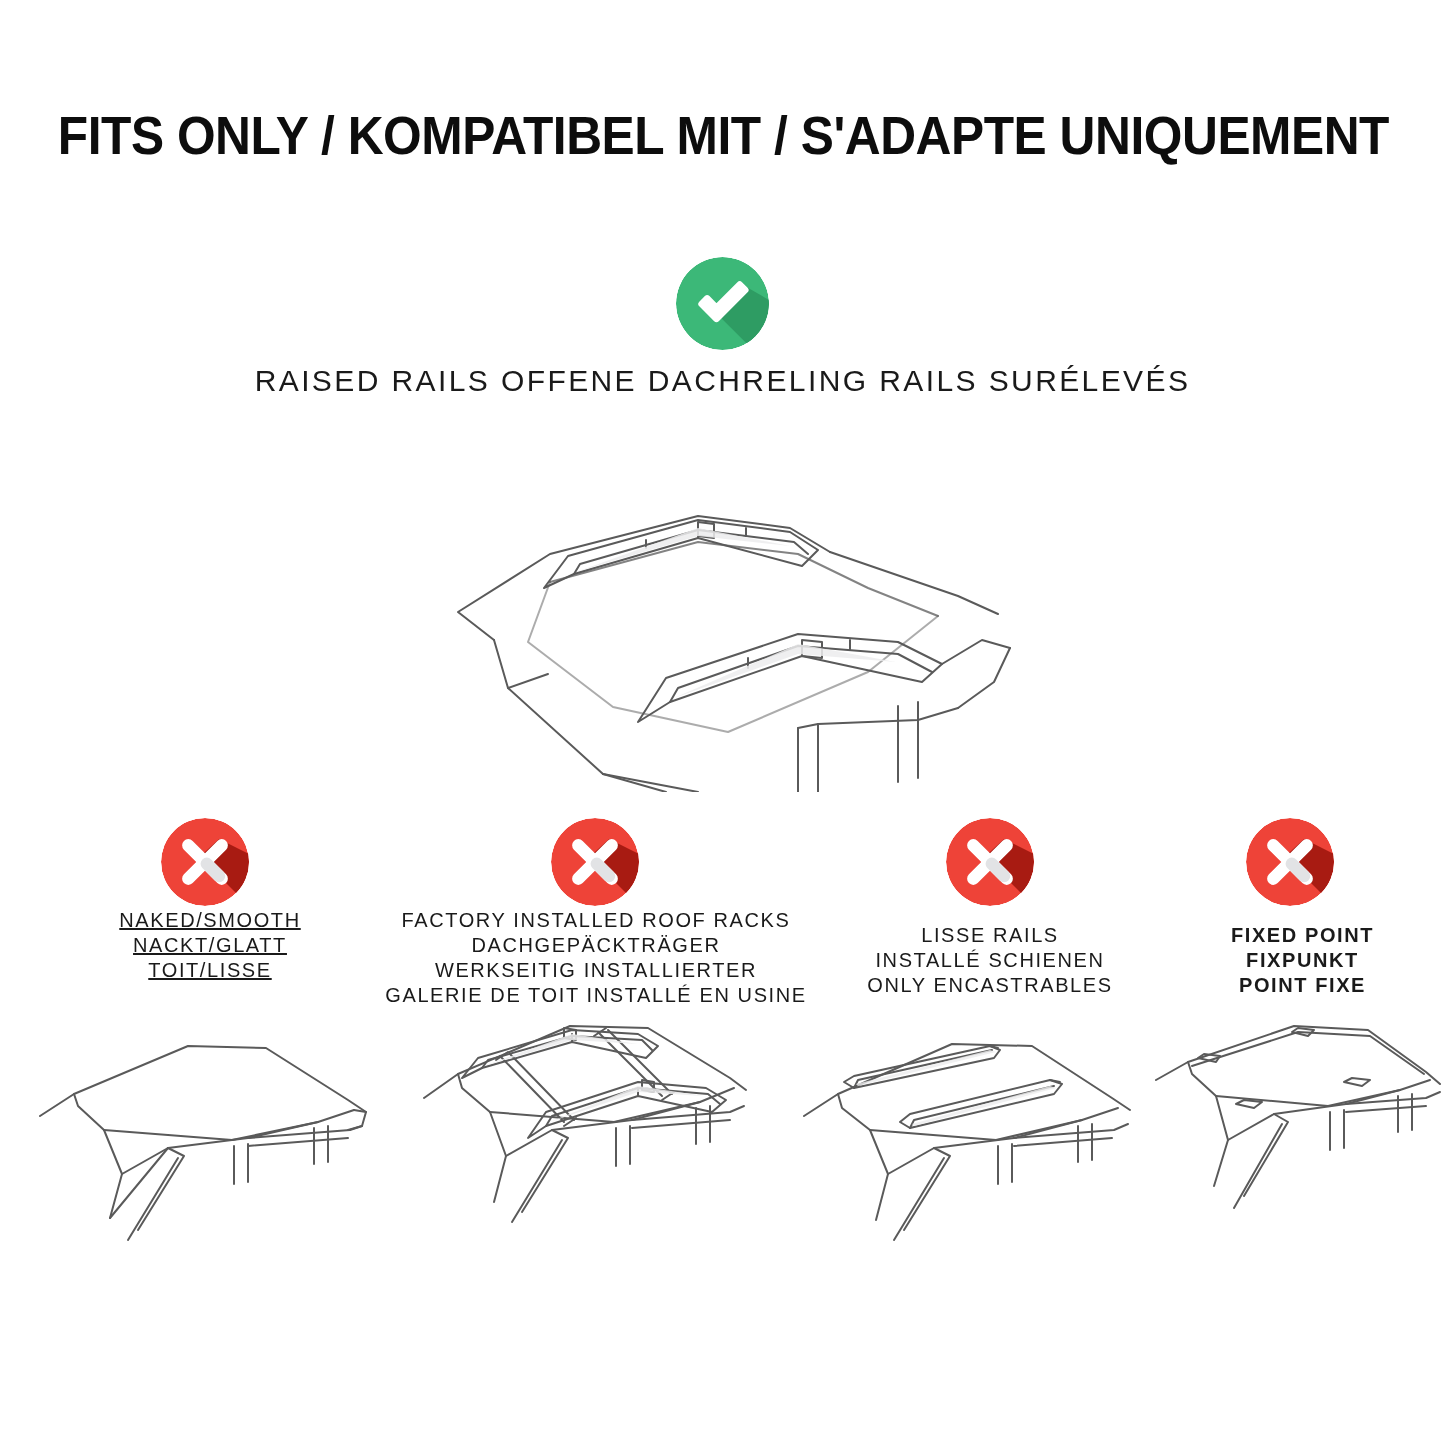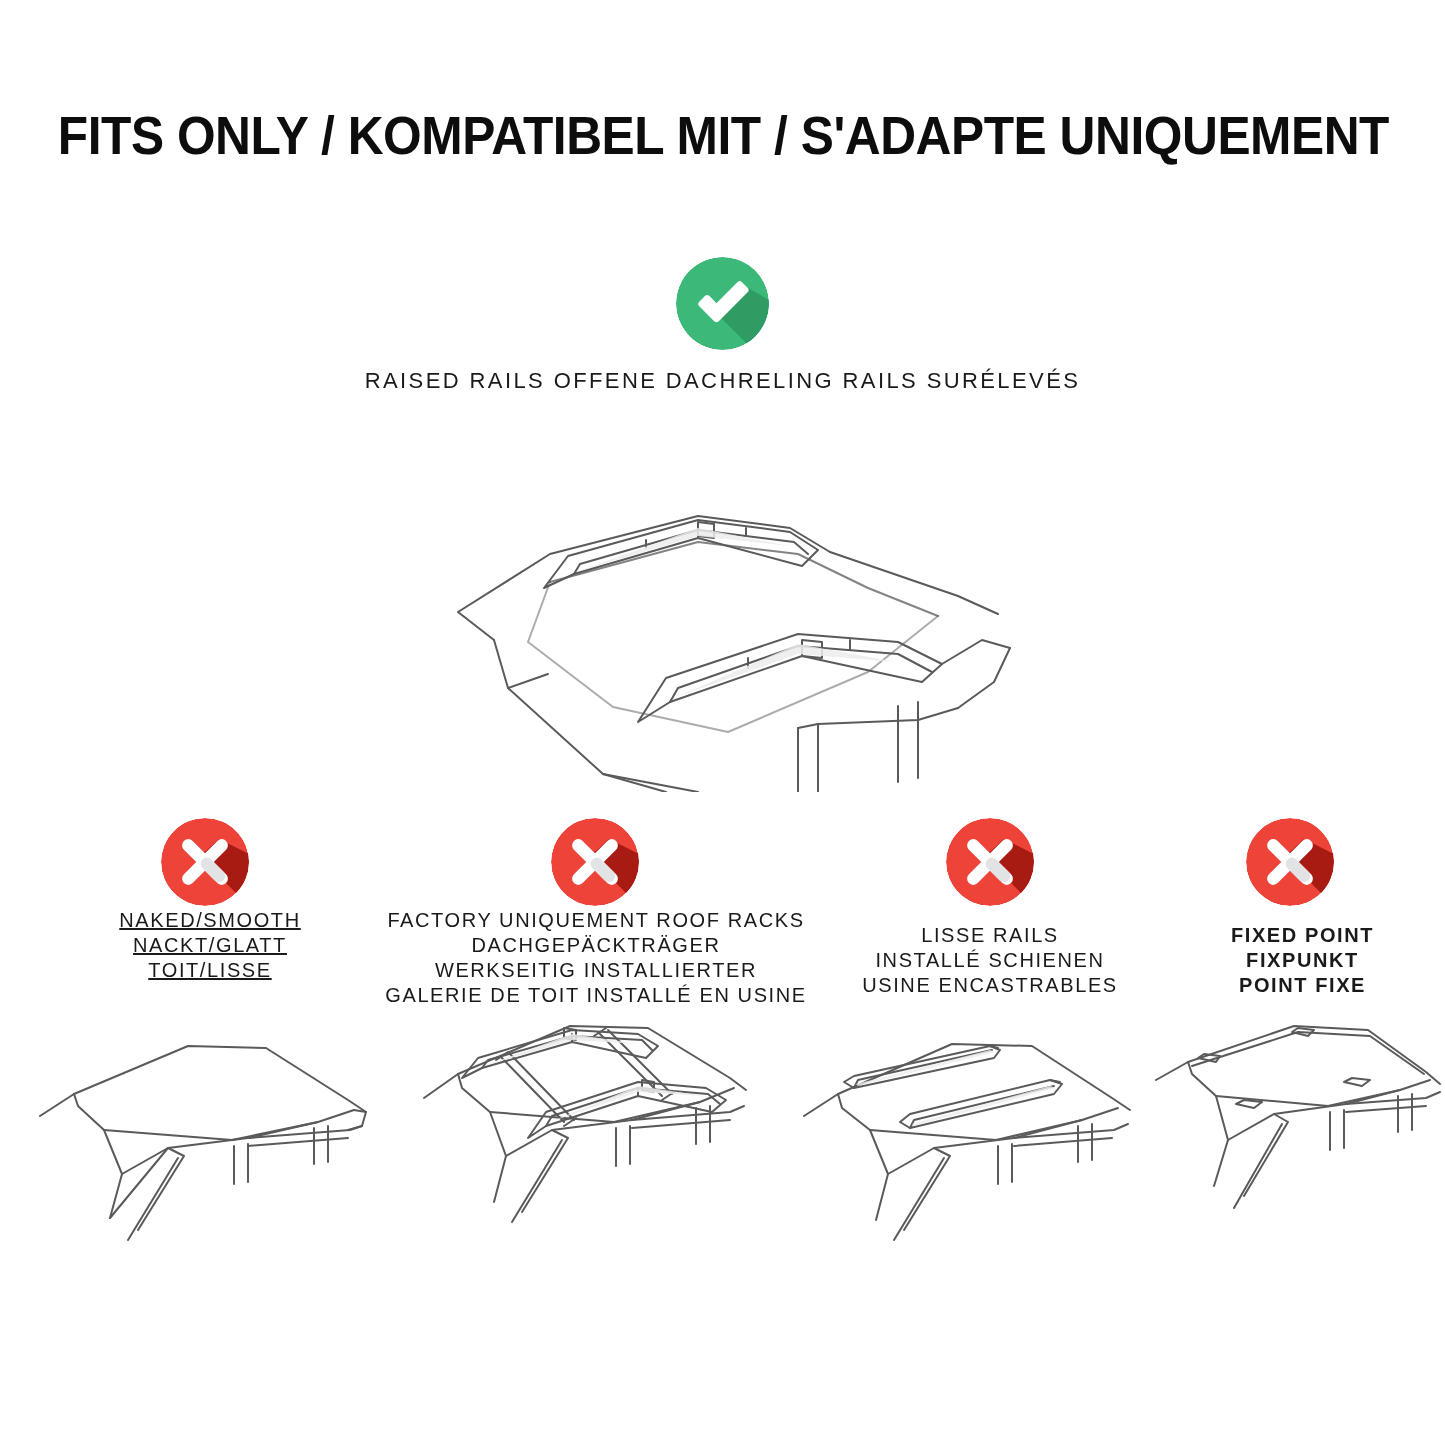--- a/index.html
+++ b/index.html
@@ -65,21 +65,21 @@
     color: #1a1a1a;
     font-family: "Liberation Sans", sans-serif;
     font-weight: 400;
     letter-spacing: 1.6px;
     white-space: nowrap;
   }
   .caption-main {
     left: 0;
     width: 1445px;
     top: 362px;
-    font-size: 22px;
+    font-size: 30px;
     line-height: 38px;
     letter-spacing: 2.4px;
   }
   .caption-sub {
     font-size: 20px;
     line-height: 25px;
     top: 908px;
   }
   .caption-sub.c1 { left: 50px;   width: 320px; text-decoration: underline; }
   .caption-sub.c2 { left: 370px;  width: 452px; }
@@ -238,21 +238,21 @@
         <g stroke-linecap="round">
           <path d="M31 31 L69 69" stroke="#ffffff" stroke-width="14"></path>
           <path d="M69 31 L31 69" stroke="#ffffff" stroke-width="14"></path>
           <path d="M52 52 L66 66" stroke="#E2E3E5" stroke-width="14"></path>
         </g>
       </g>
     </svg>
   </div>
 
   <div class="caption caption-sub c2">
-    <span class="l">FACTORY UNIQUEMENT ROOF RACKS</span>
+    <span class="l">FACTORY INSTALLED ROOF RACKS</span>
     <span class="l">DACHGEPÄCKTRÄGER</span>
     <span class="l">WERKSEITIG INSTALLIERTER</span>
     <span class="l">GALERIE DE TOIT INSTALLÉ EN USINE</span>
   </div>
 
   <div class="illus illus-sub c2">
     <svg viewBox="0 0 370 270" aria-hidden="true">
       <g fill="none" stroke="#5a5a5a" stroke-width="2" stroke-linecap="round" stroke-linejoin="round">
 
         <path d="M24 96 L58 72 L170 24 L248 26 L330 76 L346 88"></path>
@@ -305,21 +305,21 @@
           <path d="M69 31 L31 69" stroke="#ffffff" stroke-width="14"></path>
           <path d="M52 52 L66 66" stroke="#E2E3E5" stroke-width="14"></path>
         </g>
       </g>
     </svg>
   </div>
 
   <div class="caption caption-sub c3">
     <span class="l">LISSE RAILS</span>
     <span class="l">INSTALLÉ SCHIENEN</span>
-    <span class="l">USINE ENCASTRABLES</span>
+    <span class="l">ONLY ENCASTRABLES</span>
   </div>
 
   <div class="illus illus-sub c3">
     <svg viewBox="0 0 370 270" aria-hidden="true">
       <g fill="none" stroke="#5a5a5a" stroke-width="2" stroke-linecap="round" stroke-linejoin="round">
         <path d="M22 98 L56 76 L170 26 L250 28 L330 80 L348 92"></path>
         <path d="M56 76 L60 90 L88 112"></path>
         <path d="M88 112 L106 156 L94 202"></path>
         <path d="M88 112 L214 122 L300 102 L336 90"></path>
         <path d="M106 156 L152 130 L232 120"></path>

